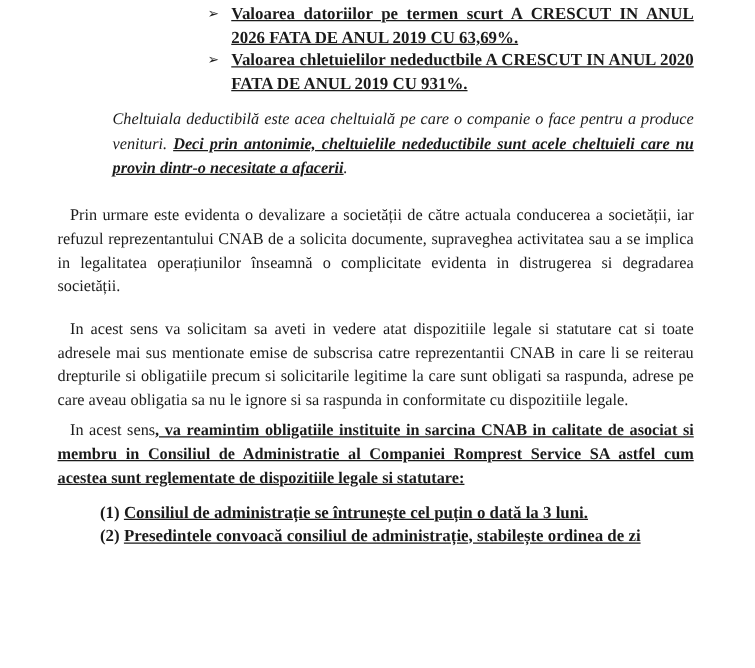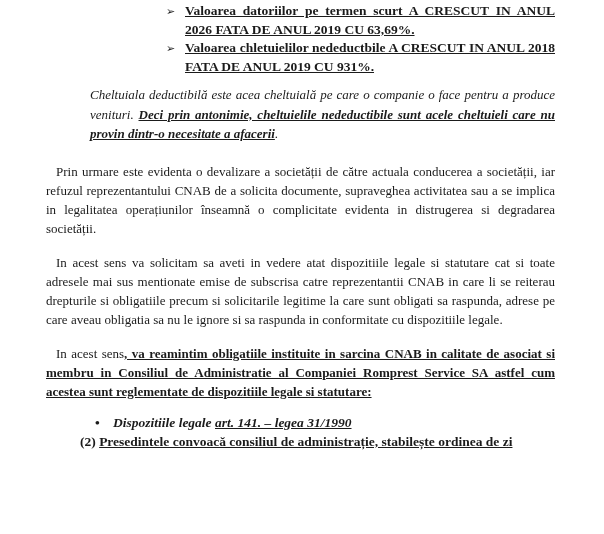--- a/index.html
+++ b/index.html
@@ -44,21 +44,21 @@
   .quote-block {
     margin-top: 9px;
     margin-left: 44px;
     font-style: italic;
     font-size: 13px;
     line-height: 19.5px;
     text-align: justify;
   }
   .par-prin { margin-top: 18px; text-indent: 10px; }
   .par-solicitare { margin-top: 15px; text-indent: 10px; }
-  .par-reamintim { margin-top: 15px; text-indent: 10px; }
+  .par-reamintim { margin-top: 5px; text-indent: 10px; }
 
   .legal-heading {
     margin-top: 12px;
     margin-left: 49px;
     font-size: 13.5px;
     line-height: 19px;
     font-weight: bold;
     font-style: italic;
     position: relative;
   }
@@ -80,39 +80,39 @@
 
 <div class="page">
 
   <ul class="arrow-list">
     <li>
       <span class="arrow-marker">➢</span>
       <span class="u">Valoarea datoriilor pe termen scurt A CRESCUT IN ANUL 2026 FATA DE ANUL 2019 CU 63,69%.</span>
     </li>
     <li>
       <span class="arrow-marker">➢</span>
-      <span class="u">Valoarea chletuielilor nedeductbile A CRESCUT IN ANUL 2018 FATA DE ANUL 2019 CU 931%.</span>
+      <span class="u">Valoarea chletuielilor nedeductbile A CRESCUT IN ANUL 2020 FATA DE ANUL 2019 CU 931%.</span>
     </li>
   </ul>
 
 
   <div class="quote-block">
     <span>Cheltuiala deductibilă este acea cheltuială pe care o companie o face pentru a produce venituri. </span><span class="b u">Deci prin antonimie, cheltuielile nedeductibile sunt acele cheltuieli care nu provin dintr-o necesitate a afacerii</span><span>.</span>
   </div>
 
   <p class="body-par par-prin">Prin urmare este evidenta o devalizare a societății de către actuala conducerea a societății, iar refuzul reprezentantului CNAB de a solicita documente, supraveghea activitatea sau a se implica in legalitatea operațiunilor înseamnă o complicitate evidenta in distrugerea si degradarea societății.</p>
 
   <p class="body-par par-solicitare">In acest sens va solicitam sa aveti in vedere atat dispozitiile legale si statutare cat si toate adresele mai sus mentionate emise de subscrisa catre reprezentantii CNAB in care li se reiterau drepturile si obligatiile precum si solicitarile legitime la care sunt obligati sa raspunda, adrese pe care aveau obligatia sa nu le ignore si sa raspunda in conformitate cu dispozitiile legale.</p>
 
   <p class="body-par par-reamintim">
     <span>In acest sens</span><span class="b u">, va reamintim obligatiile instituite in sarcina CNAB in calitate de asociat si membru in Consiliul de Administratie al Companiei Romprest Service SA astfel cum acestea sunt reglementate de dispozitiile legale si statutare:</span>
   </p>
 
-  <div class="legal-heading">
-    <span class="dot-marker">•</span><span>Dispozitiile legale </span><span class="u">art. 141. – legea 31/1990</span>
+
+  <div class="legal-item first">
+    <span>(1) </span><span class="u">Consiliul de administrație se întrunește cel puțin o dată la 3 luni.</span>
   </div>
-
 
   <div class="legal-item">
     <span>(2) </span><span class="u">Presedintele convoacă consiliul de administrație, stabilește ordinea de zi</span>
   </div>
 
 </div>
 
 </body></html>

